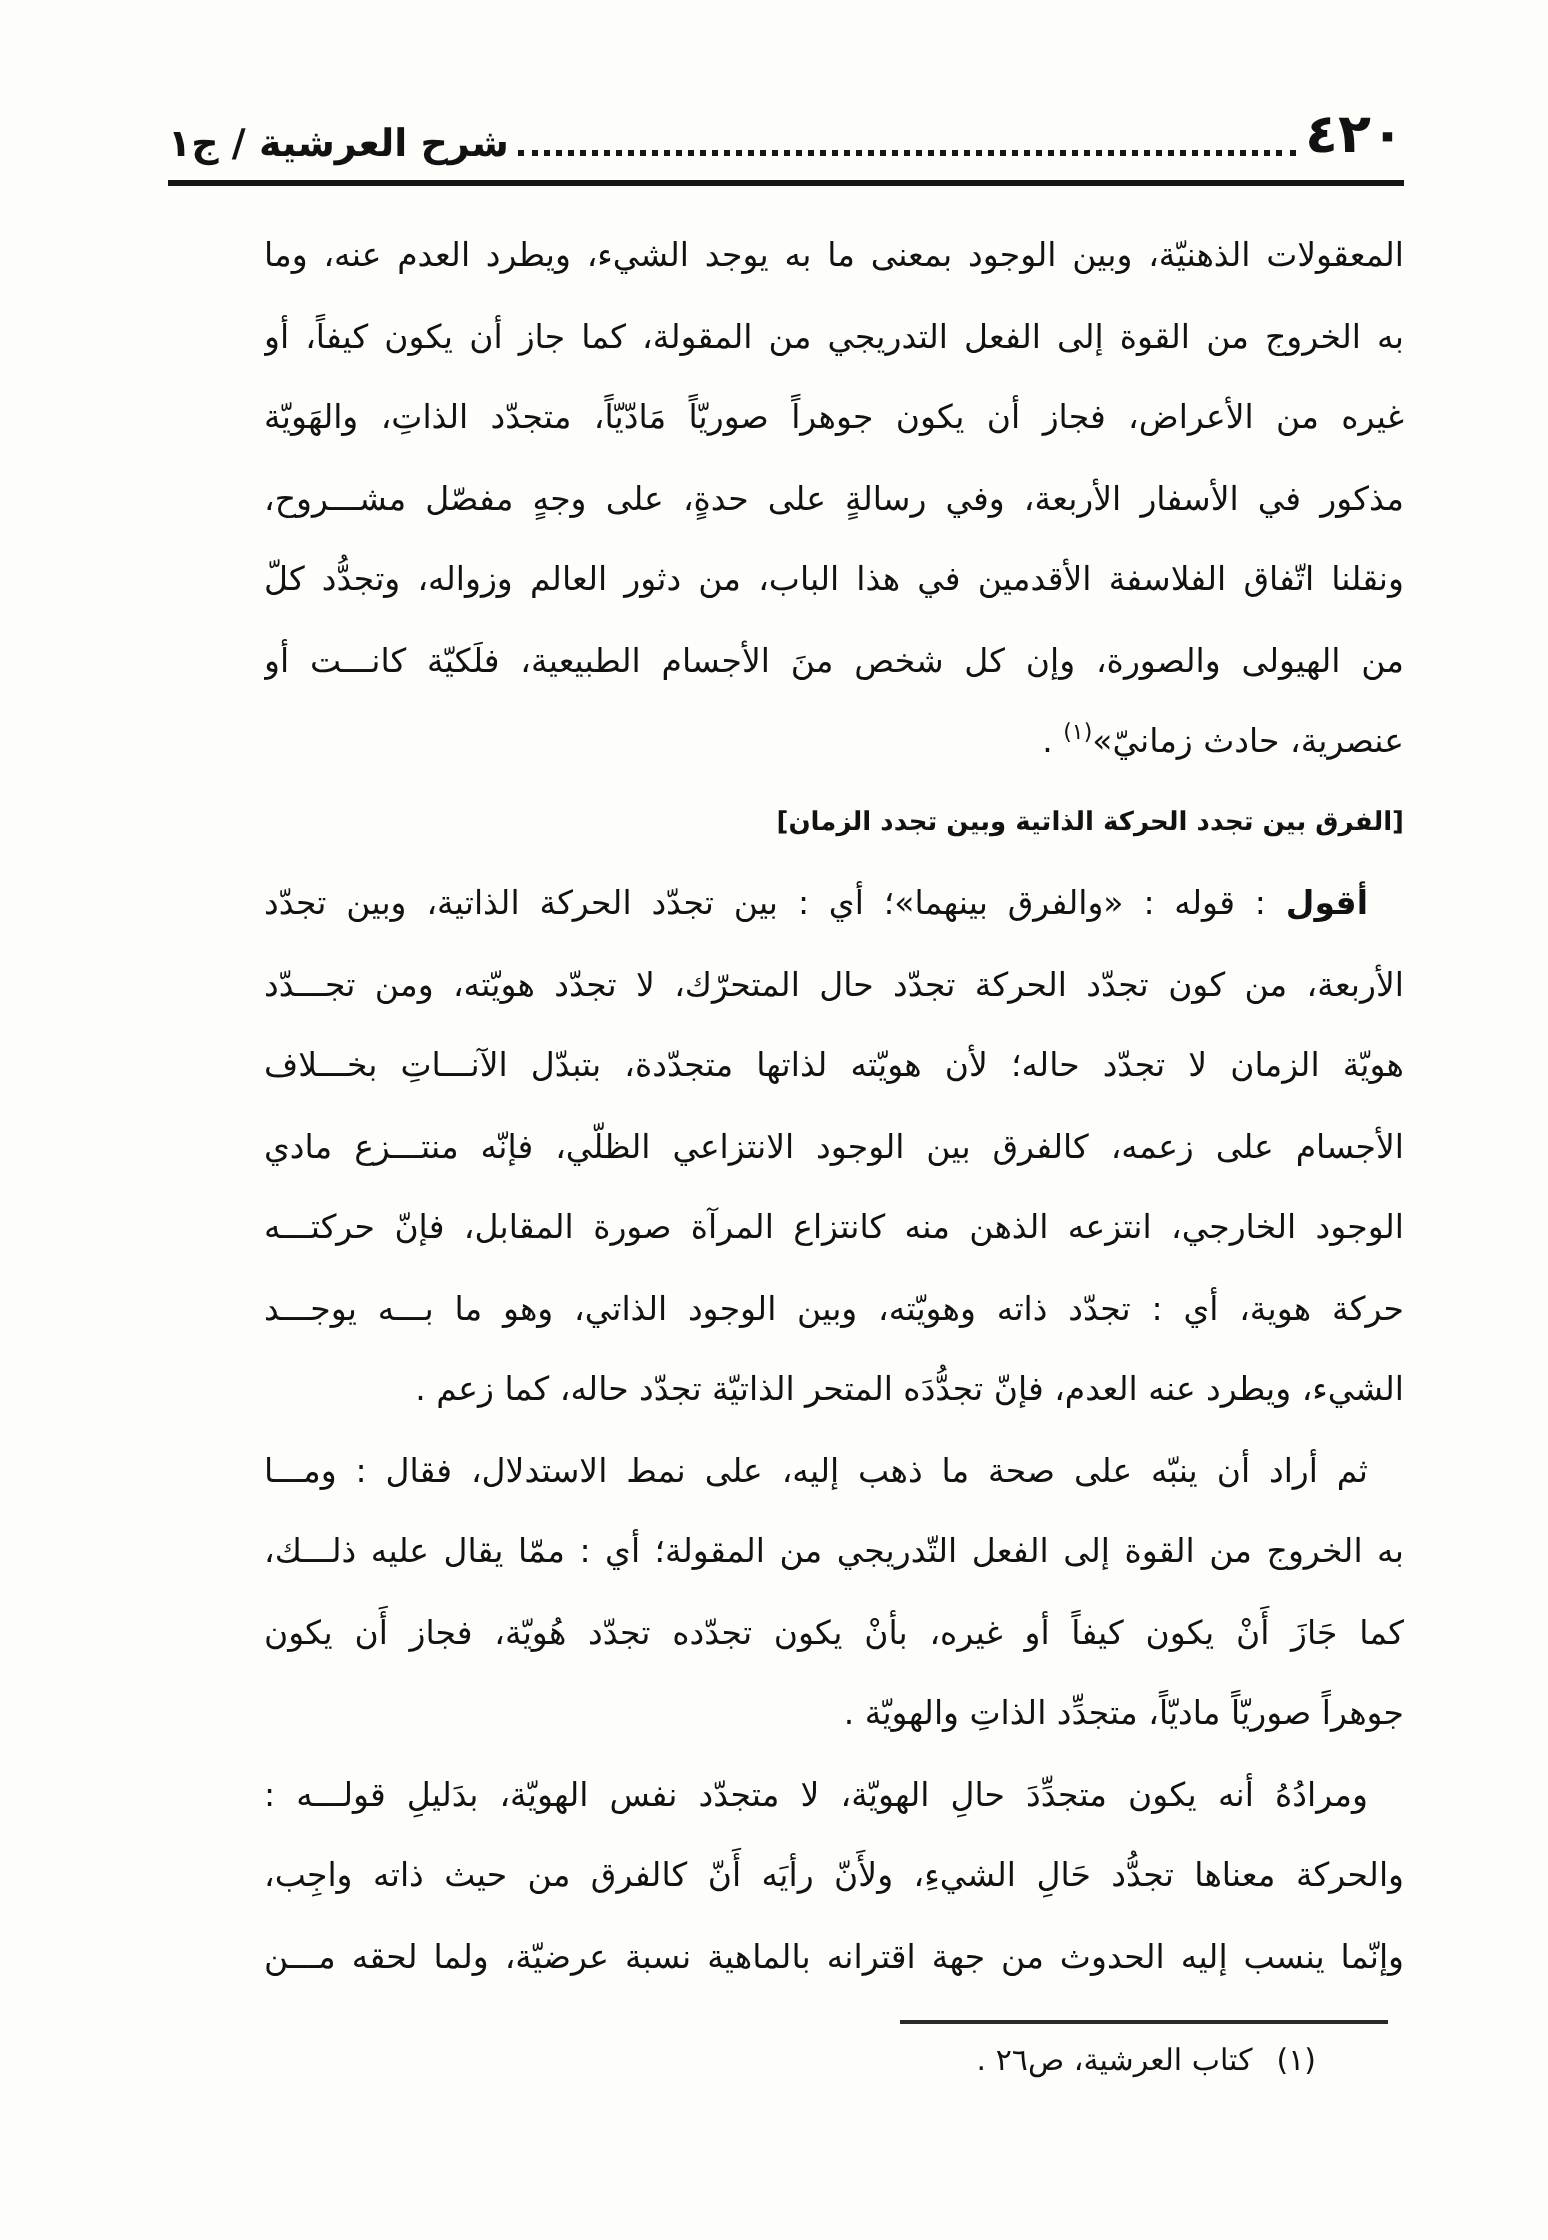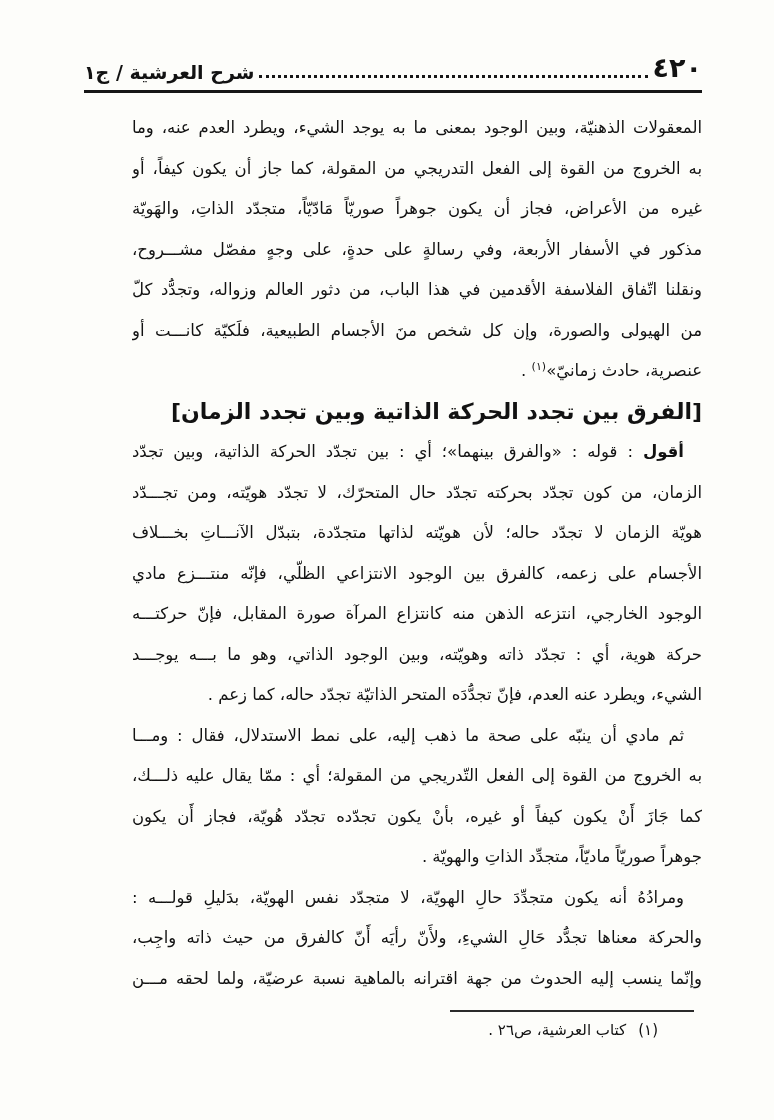--- a/index.html
+++ b/index.html
@@ -58,21 +58,21 @@
     height: 40.5px;
     text-align: justify;
     white-space: nowrap;
     margin-left: 48px;
   }
   .line.j  { text-align-last: justify; white-space: normal; overflow: hidden; }
   .line.jind { text-align-last: justify; white-space: normal; overflow: hidden; text-indent: 18px; }
   .line.end { text-align-last: right; white-space: normal; overflow: hidden; }
   .line.heading {
     font-weight: bold;
-    font-size: 22px;
+    font-size: 13px;
     text-align: right;
     text-align-last: right;
     letter-spacing: -0.2px;
   }
   .bold-lead { font-weight: bold; }
   .fn-ref { vertical-align: super; font-size: 11px; line-height: 0; }
   
   .footnote-sep {
     width: 244px;
     border: 0;
@@ -101,27 +101,27 @@
   <div class="body-text" id="body-lines">
       <div class="line j"><span>المعقولات الذهنيّة، وبين الوجود بمعنى ما به يوجد الشيء، ويطرد العدم عنه، وما</span></div>
       <div class="line j"><span>به الخروج من القوة إلى الفعل التدريجي من المقولة، كما جاز أن يكون كيفاً، أو</span></div>
       <div class="line j"><span>غيره من الأعراض، فجاز أن يكون جوهراً صوريّاً مَادّيّاً، متجدّد الذاتِ، والهَويّة</span></div>
       <div class="line j"><span>مذكور في الأسفار الأربعة، وفي رسالةٍ على حدةٍ، على وجهٍ مفصّل مشـــروح،</span></div>
       <div class="line j"><span>ونقلنا اتّفاق الفلاسفة الأقدمين في هذا الباب، من دثور العالم وزواله، وتجدُّد كلّ</span></div>
       <div class="line j"><span>من الهيولى والصورة، وإن كل شخص منَ الأجسام الطبيعية، فلَكيّة كانـــت أو</span></div>
       <div class="line end"><span>عنصرية، حادث زمانيّ»</span><span class="fn-ref">(١)</span><span> .</span></div>
       <div class="line heading"><span>[الفرق بين تجدد الحركة الذاتية وبين تجدد الزمان]</span></div>
       <div class="line jind"><span class="bold-lead">أقول</span><span> : قوله : «والفرق بينهما»؛ أي : بين تجدّد الحركة الذاتية، وبين تجدّد</span></div>
-      <div class="line j"><span>الزمان، من كون تجدّد بحركته تجدّد حال المتحرّك، لا تجدّد هويّته، ومن تجـــدّد</span></div>
+      <div class="line j"><span>الأربعة، من كون تجدّد الحركة تجدّد حال المتحرّك، لا تجدّد هويّته، ومن تجـــدّد</span></div>
       <div class="line j"><span>هويّة الزمان لا تجدّد حاله؛ لأن هويّته لذاتها متجدّدة، بتبدّل الآنـــاتِ بخـــلاف</span></div>
       <div class="line j"><span>الأجسام على زعمه، كالفرق بين الوجود الانتزاعي الظلّي، فإنّه منتـــزع مادي</span></div>
       <div class="line j"><span>الوجود الخارجي، انتزعه الذهن منه كانتزاع المرآة صورة المقابل، فإنّ حركتـــه</span></div>
       <div class="line j"><span>حركة هوية، أي : تجدّد ذاته وهويّته، وبين الوجود الذاتي، وهو ما بـــه يوجـــد</span></div>
       <div class="line end"><span>الشيء، ويطرد عنه العدم، فإنّ تجدُّدَه المتحر الذاتيّة تجدّد حاله، كما زعم .</span></div>
-      <div class="line jind"><span>ثم مادي أن ينبّه على صحة ما ذهب إليه، على نمط الاستدلال، فقال : ومـــا</span></div>
+      <div class="line jind"><span>ثم أراد أن ينبّه على صحة ما ذهب إليه، على نمط الاستدلال، فقال : ومـــا</span></div>
       <div class="line j"><span>به الخروج من القوة إلى الفعل التّدريجي من المقولة؛ أي : ممّا يقال عليه ذلـــك،</span></div>
       <div class="line j"><span>كما جَازَ أَنْ يكون كيفاً أو غيره، بأنْ يكون تجدّده تجدّد هُويّة، فجاز أَن يكون</span></div>
       <div class="line end"><span>جوهراً صوريّاً ماديّاً، متجدِّد الذاتِ والهويّة .</span></div>
       <div class="line jind"><span>ومرادُهُ أنه يكون متجدِّدَ حالِ الهويّة، لا متجدّد نفس الهويّة، بدَليلِ قولـــه :</span></div>
       <div class="line j"><span>والحركة معناها تجدُّد حَالِ الشيءِ، ولأَنّ رأيَه أَنّ كالفرق من حيث ذاته واجِب،</span></div>
       <div class="line j"><span>وإنّما ينسب إليه الحدوث من جهة اقترانه بالماهية نسبة عرضيّة، ولما لحقه مـــن</span></div>
     </div>
 
   <hr class="footnote-sep">
   <div class="footnote">

